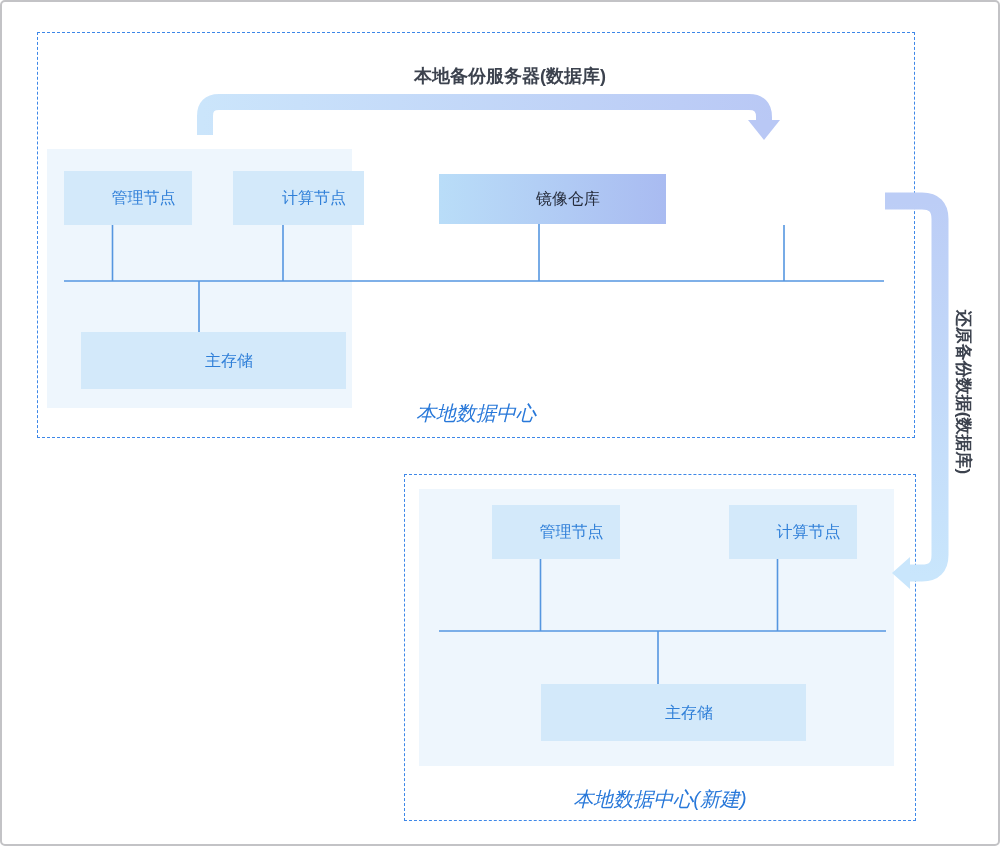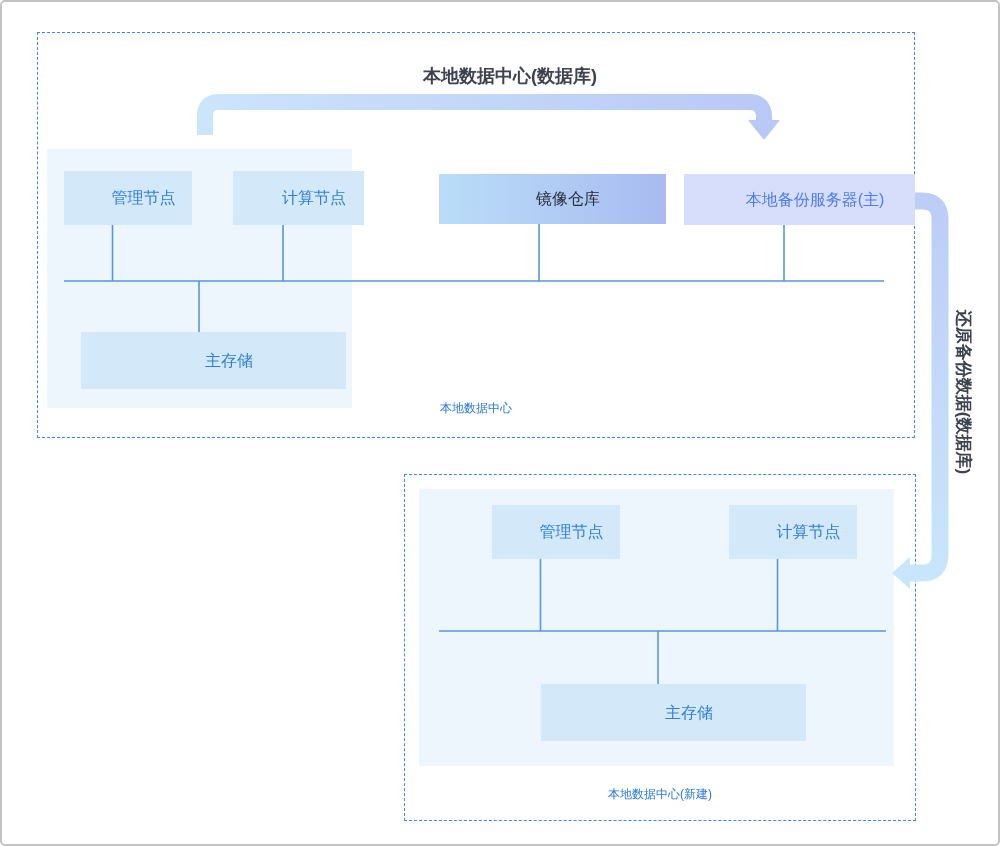--- a/index.html
+++ b/index.html
@@ -25,21 +25,21 @@
     background:linear-gradient(90deg,#b9ddf8 0%,#a9bbf1 100%);
     color:#262d3d;font-weight:400;
   }
   .n-backup{left:682px;top:172px;width:200px;height:51px;background:#d6defb;color:#4d7cee;}
   .n-stor1{left:79px;top:330px;width:234px;height:57px;}
   .n-mgmt2{left:490px;top:503px;width:97px;height:54px;}
   .n-comp2{left:727px;top:503px;width:97px;height:54px;}
   .n-stor2{left:539px;top:682px;width:234px;height:57px;}
   .dc-label{
     position:absolute;left:0;right:0;text-align:center;
-    color:#2878d9;font-size:12px;white-space:nowrap;
+    color:#2878d9;font-size:20px;white-space:nowrap;font-style:italic;
   }
   .dc1-label{top:368px;}
   .dc2-label{top:312px;}
   .annotation{position:absolute;color:#3c424e;white-space:nowrap;}
   .anno-create{left:508px;top:62px;transform:translateX(-50%);font-size:18px;font-weight:600;}
   .anno-standby{left:541px;top:139px;transform:translateX(-50%);font-size:16px;font-weight:600;}
   .anno-restore{
     left:961px;top:390px;transform:translate(-50%,-50%) rotate(90deg);
     font-size:17px;font-weight:600;
   }
@@ -90,30 +90,29 @@
 
     <g>
       <path d="M883 199 H920 Q938 199 938 217 V553 Q938 571 920 571 H908" stroke="url(#gradRight)" stroke-width="17" fill="none"></path>
       <polygon points="908,555 908,587 890,571" fill="#c9e6fc"></polygon>
     </g>
   </svg>
 
   <div class="node n-mgmt1">管理节点</div>
   <div class="node n-comp1">计算节点</div>
   <div class="node n-mirror">镜像仓库</div>
-  <div class="node n-backup">本地备份服务器(主)</div>
   <div class="node n-stor1">主存储</div>
 
   <div class="node n-mgmt2">管理节点</div>
   <div class="node n-comp2">计算节点</div>
   <div class="node n-stor2">主存储</div>
 
   <div class="dc-box dc1" style="border:none;">
     <div class="dc-label dc1-label">本地数据中心</div>
   </div>
   <div class="dc-box dc2" style="border:none;padding-left:8px;">
     <div class="dc-label dc2-label">本地数据中心(新建)</div>
   </div>
 
-  <div class="annotation anno-create">本地数据中心(数据库)</div>
+  <div class="annotation anno-create">本地备份服务器(数据库)</div>
   <div class="annotation anno-restore">还原备份数据(数据库)</div>
 
 </div>
 
 </body></html>

